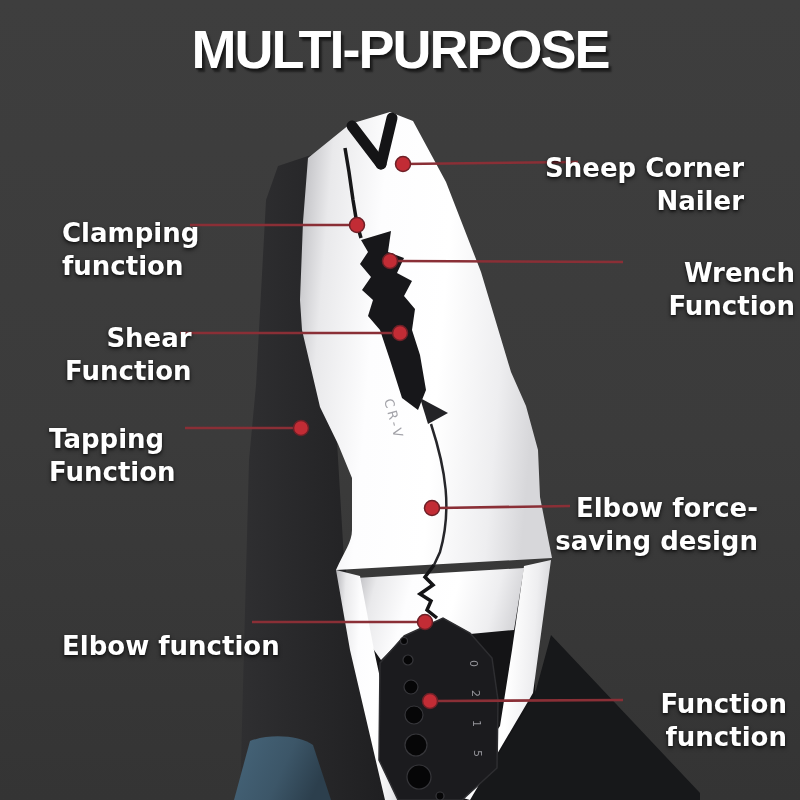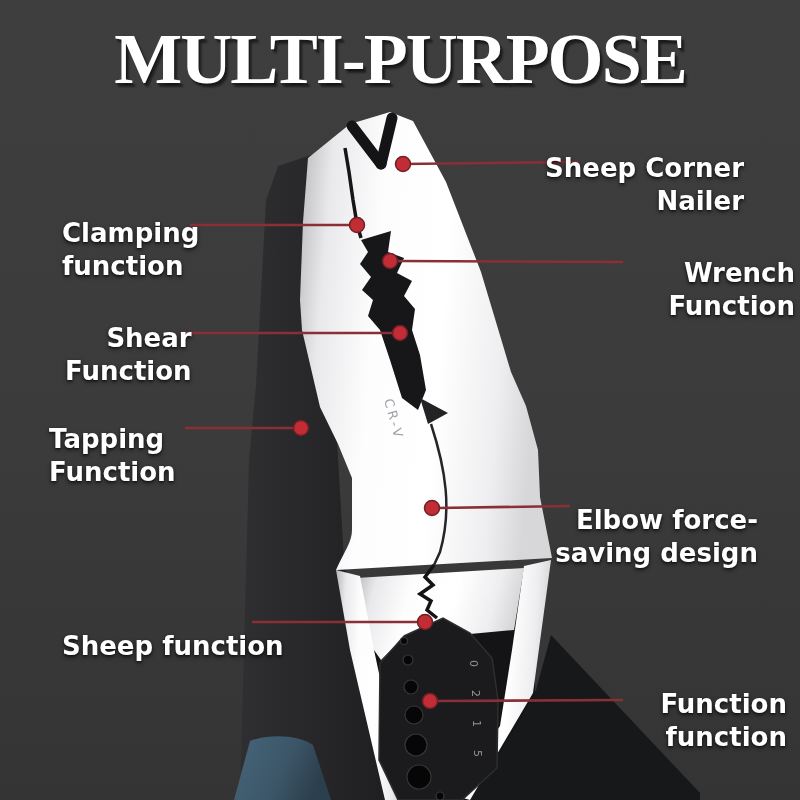--- a/index.html
+++ b/index.html
@@ -4,39 +4,39 @@
 <style>
   html,body{margin:0;padding:0;}
   #stage{
     position:relative;width:800px;height:800px;overflow:hidden;
     background:linear-gradient(180deg,#3e3e3e 0%,#3b3b3b 55%,#343434 100%);
     font-family:"DejaVu Sans","Liberation Sans",sans-serif;
   }
   #tool-svg{position:absolute;left:0;top:0;}
   .page-title{
     position:absolute;left:0;top:18px;width:800px;text-align:center;
-    font-size:72px;font-weight:bold;letter-spacing:-2px;color:#ffffff;
+    font-size:54px;font-weight:bold;letter-spacing:-2px;color:#ffffff;
     text-shadow:3px 4px 2px rgba(0,0,0,0.45), 1px 2px 1px rgba(0,0,0,0.35);
-    font-family:Liberation Serif, serif;
+    font-family:Liberation Sans, sans-serif;
   }
   .label{
     position:absolute;color:#ffffff;font-size:26px;font-weight:bold;
     line-height:33px;white-space:pre-line;
     text-shadow:0 2px 4px rgba(0,0,0,0.6),0 1px 2px rgba(0,0,0,0.5);
     margin-top:24px;
   }
   .align-right{text-align:right;}
   .align-center{text-align:right;}
   #label-clamping{left:62px;top:193px;}
   #label-shear{left:65px;top:298px;text-align:right;}
   #label-tapping{left:49px;top:399px;}
   #label-crimp{left:62px;top:606px;width:260px;}
   #label-sheep{right:56px;top:128px;width:260px;}
   #label-wrench{left:575px;top:233px;width:220px;}
-  #label-elbow{left:553px;top:480px;width:205px;}
+  #label-elbow{left:553px;top:468px;width:205px;}
   #label-stripping{left:582px;top:664px;width:205px;}
 </style>
 </head>
 <body>
 
 <div id="stage">
 
   <svg id="tool-svg" width="800" height="800" viewBox="0 0 800 800">
     <defs>
       <linearGradient id="metal" x1="0" y1="0" x2="1" y2="0.15">
@@ -132,21 +132,21 @@
   </svg>
 
   <div class="page-title">MULTI-PURPOSE</div>
 
   <div class="label" id="label-clamping">Clamping
 function</div>
   <div class="label" id="label-shear">Shear
 Function</div>
   <div class="label" id="label-tapping">Tapping
 Function</div>
-  <div class="label" id="label-crimp">Sheep function</div>
+  <div class="label" id="label-crimp">Elbow function</div>
   <div class="label align-right" id="label-sheep">Sheep Corner
 Nailer</div>
   <div class="label align-center" id="label-wrench">Wrench
 Function</div>
   <div class="label align-center" id="label-elbow">Elbow force-
 saving design</div>
   <div class="label align-center" id="label-stripping">Function
 function</div>
 </div>
 

